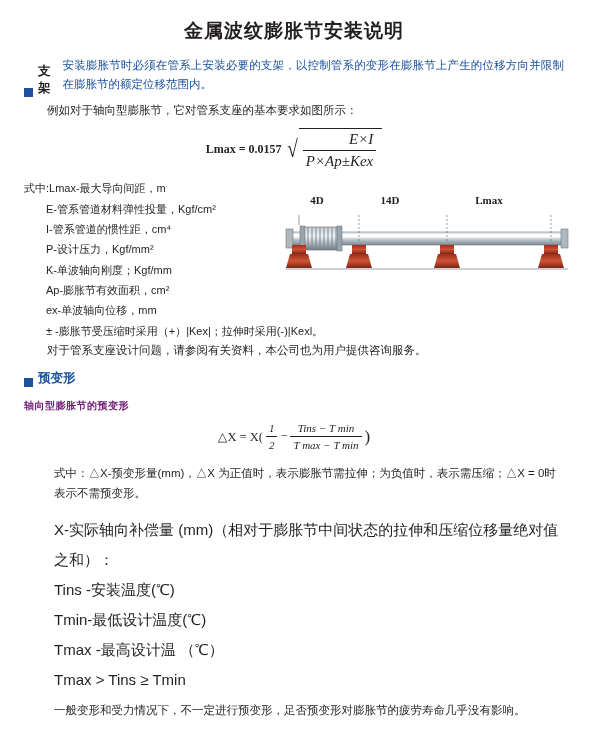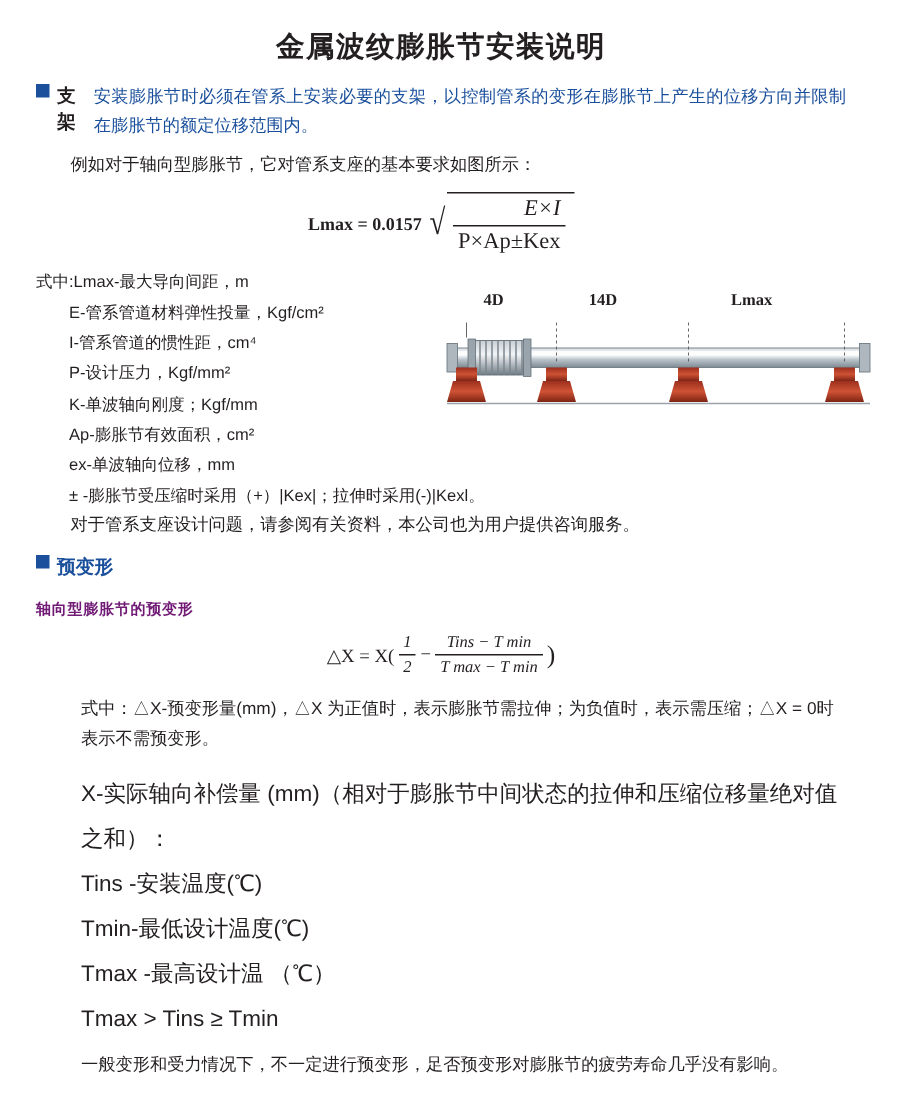--- a/index.html
+++ b/index.html
@@ -37,21 +37,21 @@
   }
   .indent {
     text-indent: 2em;
   }
   .sec-head {
     font-size: 12.5px;
     font-weight: bold;
     color: #1a4f9c;
     margin: 10px 0 4px 0;
     display: flex;
-    align-items: flex-start;
+    align-items: flex-end;
     gap: 5px;
   }
   .bluesq {
     display: inline-block;
     width: 9px;
     height: 9px;
     background: #1c4f9c;
     flex: none;
   }
   .sec-head-inline {
@@ -105,35 +105,36 @@
   }
   .frac .num {
     display: block;
     border-bottom: 1px solid #231f20;
     padding: 0 3px 1px 3px;
     font-style: italic;
   }
   .frac .den {
     display: block;
     padding: 1px 3px 0 3px;
+    font-style: italic;
   }
   .legend {
     font-size: 11px;
     line-height: 1.85;
     margin-top: 2px;
   }
   .legend div {
     white-space: nowrap;
   }
   .legend .l0 { padding-left: 0; }
   .legend .l1 { padding-left: 22px; }
   .mid-block {
     display: flex;
     align-items: flex-start;
-    gap: 20px;
+    gap: 8px;
   }
   .legend-col {
     flex: none;
     width: 250px;
   }
   .fig-col {
     flex: 1;
     padding-top: 18px;
   }
   .fig-labels {

